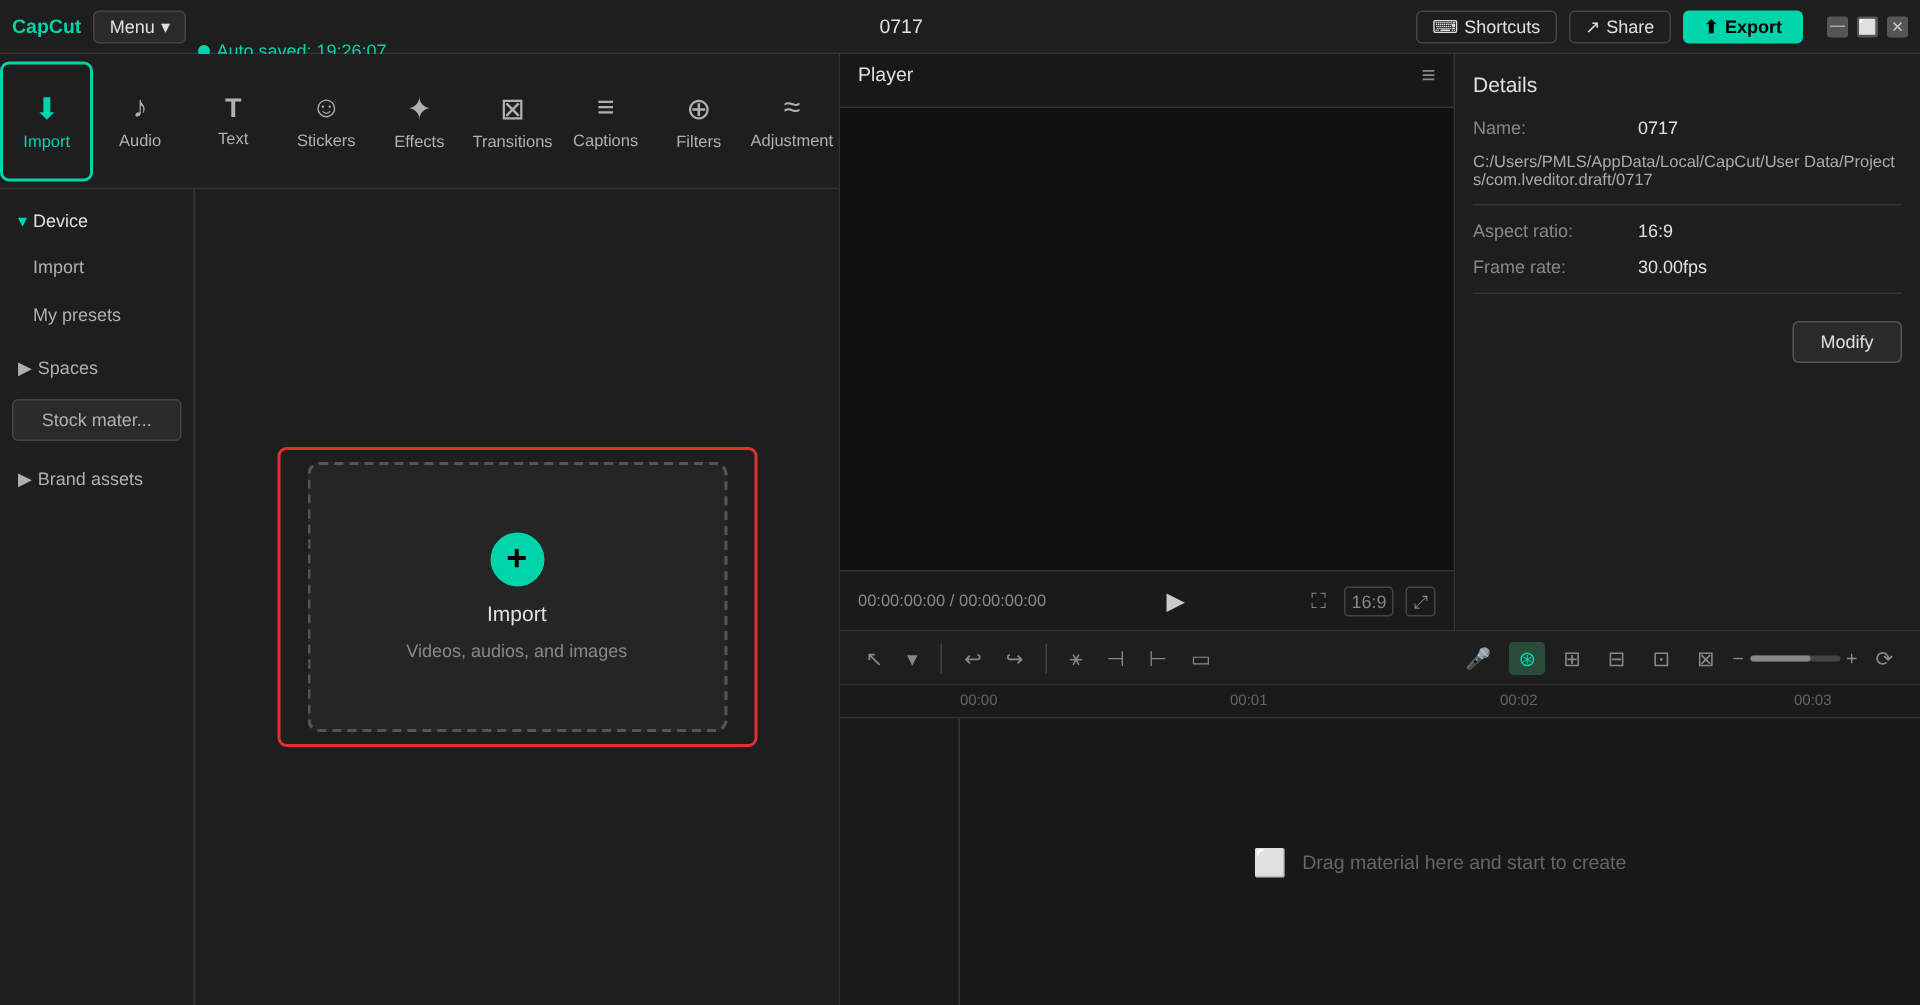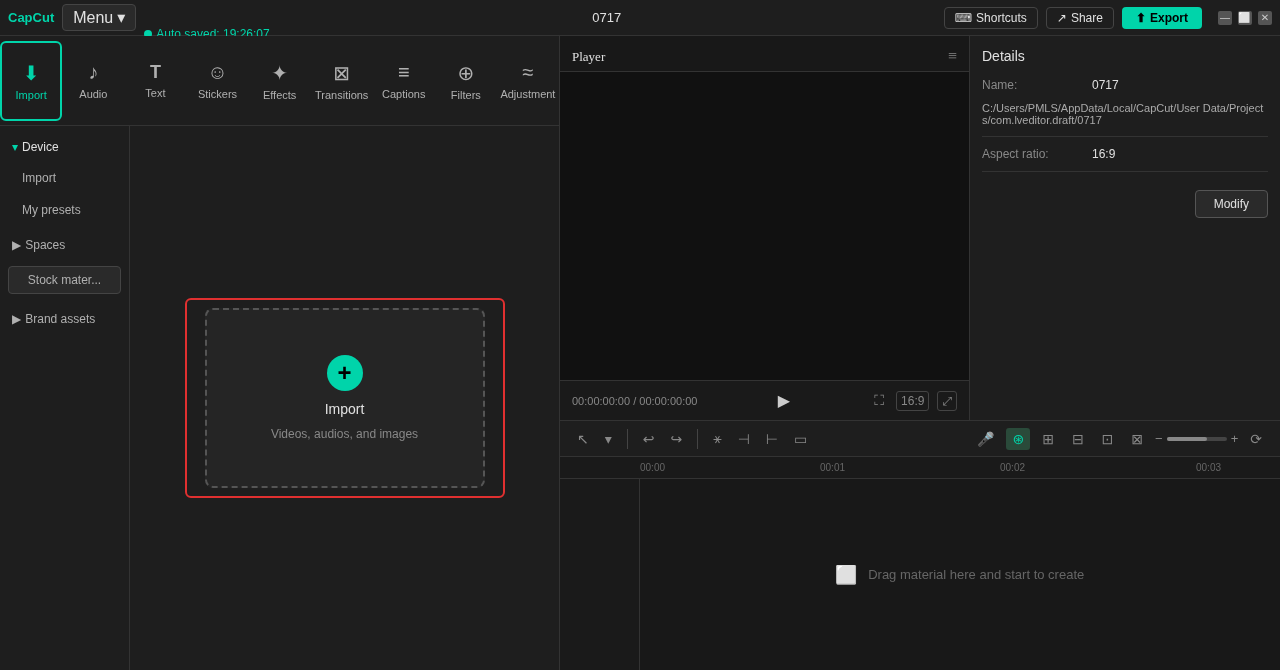--- a/index.html
+++ b/index.html
@@ -8,21 +8,21 @@
     
     .title-bar {
       display: flex; align-items: center; justify-content: space-between;
       background: #1e1e1e; height: 36px; padding: 0 8px;
       border-bottom: 1px solid #333;
     }
     .title-bar-left { display: flex; align-items: center; gap: 8px; }
     .logo-text { color: #00d4aa; font-weight: bold; font-size: 13px; }
     .menu-btn {
       background: #2a2a2a; border: 1px solid #444; color: #e0e0e0;
-      padding: 3px 10px; border-radius: 4px; cursor: pointer; font-size: 16px;
+      padding: 3px 10px; border-radius: 4px; cursor: pointer; font-size: 12px;
       display: flex; align-items: center; gap: 4px;
     }
     .auto-saved { color: #00d4aa; font-size: 12px; display: flex; align-items: center; gap: 4px; margin-top: 32px; }
     .auto-saved-dot { width: 8px; height: 8px; background: #00d4aa; border-radius: 50%; }
     .title-center { color: #e0e0e0; font-size: 13px; font-weight: 500; }
     .title-bar-right { display: flex; align-items: center; gap: 8px; }
     .shortcuts-btn {
       background: transparent; border: 1px solid #444; color: #e0e0e0;
       padding: 3px 10px; border-radius: 4px; cursor: pointer; font-size: 12px;
       display: flex; align-items: center; gap: 4px;
@@ -99,22 +99,22 @@
       display: flex; align-items: center; justify-content: center;
       padding: 10px; background: #1e1e1e;
     }
 
     
     .player-area {
       flex: 1; background: #181818; display: flex; flex-direction: column;
       border-right: 1px solid #333;
     }
     .player-header {
-      display: flex; align-items: flex-end; justify-content: space-between;
-      padding: 6px 12px; border-bottom: 1px solid #333; height: 36px; font-family: Liberation Serif, serif;
+      display: flex; align-items: flex-start; justify-content: space-between;
+      padding: 6px 12px; border-bottom: 1px solid #333; height: 36px;
     }
     .player-title { color: #e0e0e0; font-size: 13px; }
     .player-menu { color: #888; cursor: pointer; font-size: 16px; }
     .player-screen {
       flex: 1; background: #111; display: flex; align-items: center; justify-content: center;
     }
     .player-controls {
       display: flex; align-items: center; justify-content: space-between;
       padding: 6px 12px; border-top: 1px solid #333; height: 40px; background: #1a1a1a;
     }
@@ -335,20 +335,24 @@
           <div class="detail-row">
             <span class="detail-value" style="word-break:break-all;font-size:11px;color:#aaa;">C:/Users/PMLS/AppData/Local/CapCut/User Data/Projects/com.lveditor.draft/0717</span>
           </div>
 
           <hr class="details-divider">
 
           <div class="detail-row">
             <span class="detail-label">Aspect ratio:</span>
             <span class="detail-value">16:9</span>
           </div>
+          <div class="detail-row">
+            <span class="detail-label">Frame rate:</span>
+            <span class="detail-value">30.00fps</span>
+          </div>
 
           <hr class="details-divider">
 
           <div style="text-align:right; margin-top: 8px;">
             <button class="modify-btn">Modify</button>
           </div>
         </div>
       </div>
 
       <div class="bottom-area">

